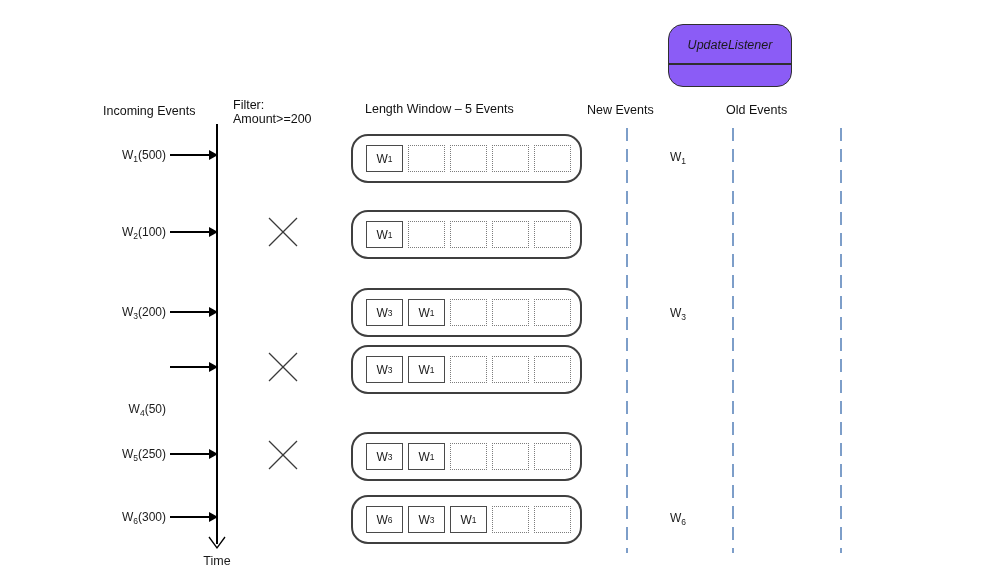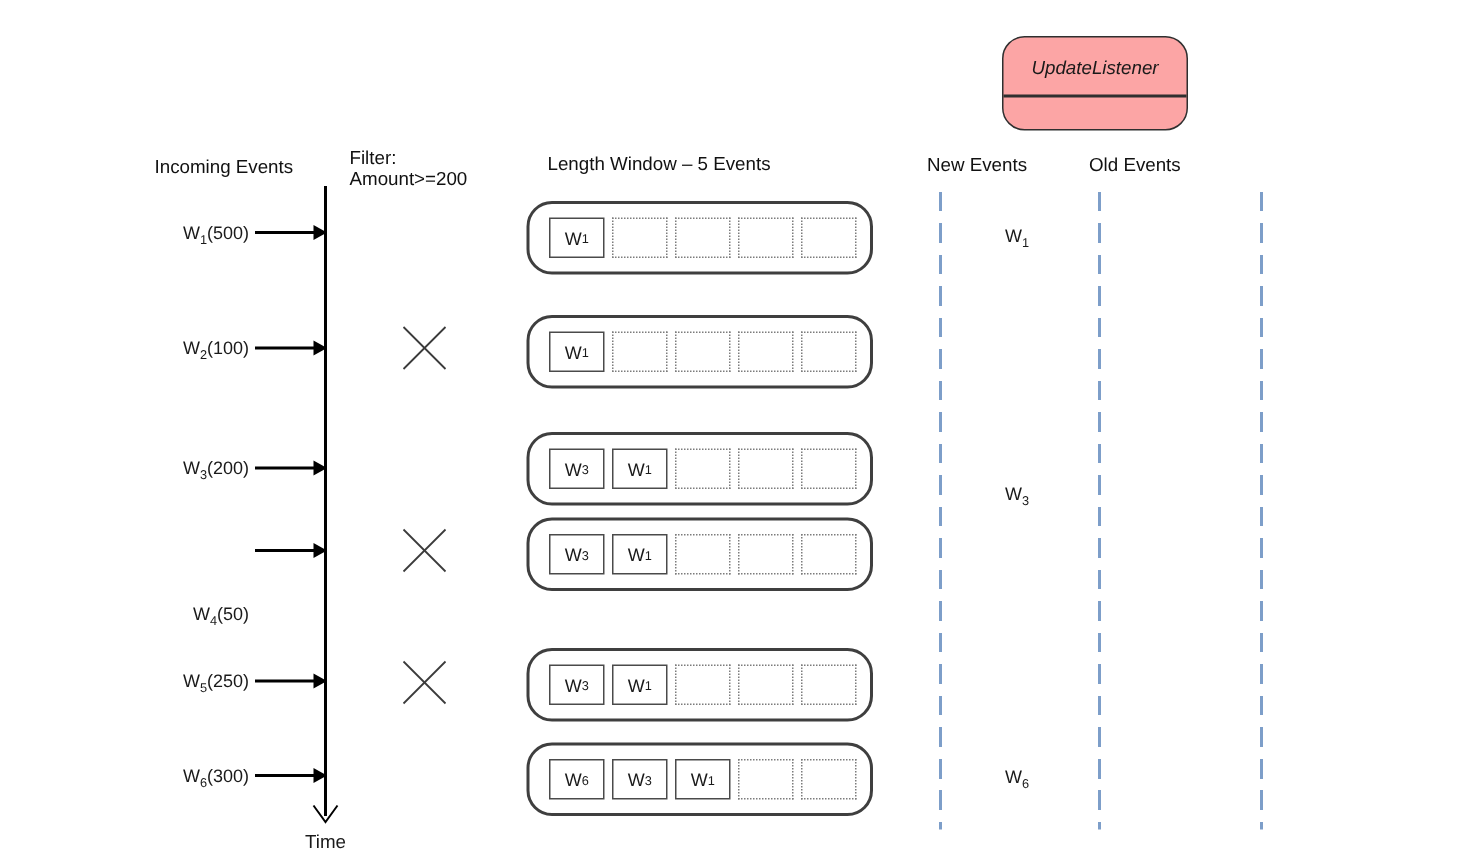--- a/index.html
+++ b/index.html
@@ -67,21 +67,21 @@
     font-size: 12px; background: #fff;
   }
   .slot.filled { border: 1.5px solid #4a4a4a; }
   .slot.empty  { border: 1px dotted #7c7c7c; }
   .s0 { left: 13px; } .s1 { left: 55px; } .s2 { left: 97px; }
   .s3 { left: 139px; } .s4 { left: 181px; }
 
   
   .listener {
     position: absolute; left: 668px; top: 24px; width: 124px; height: 63px;
-    border: 1.5px solid #2f2f2f; border-radius: 15px; background: #fca5a5;
+    border: 1.5px solid #2f2f2f; border-radius: 15px; background: #8b5cf6;
   }
   .listener .divider {
     position: absolute; left: 0; right: 0; top: 38px; height: 1.5px; background: #2f2f2f;
   }
   .listener .label {
     position: absolute; left: 0; right: 0; top: 0; height: 38px;
     line-height: 40px; text-align: center;
     font-style: italic; font-size: 12.5px;
   }
 
@@ -103,21 +103,21 @@
 <body>
 
 <div class="canvas">
 
   <div class="hdr" style="left:103px; top:104px; width:120px;">Incoming Events</div>
   <div class="hdr" style="left:233px; top:98px; width:100px;">
     <div>Filter:</div>
     <div>Amount&gt;=200</div>
   </div>
   <div class="hdr" style="left:365px; top:102px; width:200px;">Length Window – 5 Events</div>
-  <div class="hdr" style="left:618px; top:103px; width:120px;">New Events</div>
+  <div class="hdr" style="left:587px; top:103px; width:120px;">New Events</div>
   <div class="hdr" style="left:726px; top:103px; width:120px;">Old Events</div>
 
   <div class="listener">
     <div class="label">UpdateListener</div>
     <div class="divider"></div>
   </div>
 
   <div class="timeline-line"></div>
   <svg class="timeline-arrowhead" width="18" height="14">
     <polyline points="1,1 9,12 17,1" fill="none" stroke="#000" stroke-width="1.3"></polyline>
@@ -178,21 +178,21 @@
         <sub>3</sub>
       </div>
     <div class="slot filled s1">
         <span>W</span>
         <sub>1</sub>
       </div>
     <div class="slot empty s2"></div>
     <div class="slot empty s3"></div>
     <div class="slot empty s4"></div>
   </div>
-  <div class="new-label" style="top:320px;">
+  <div class="new-label" style="top:304px;">
     <span>W</span><sub>3</sub>
   </div>
 
   <div class="event-label" style="top:358px;margin-top:42px;">
     <span>W</span><sub>4</sub><span>(50)</span>
   </div>
   <div class="arrow-line" style="top:366px;"></div>
   <div class="arrow-head" style="top:362px;"></div>
   <svg class="xmark" style="top:352px;" viewBox="0 0 30 30">
     <line x1="1" y1="1" x2="29" y2="29" stroke="#3a3a3a" stroke-width="1.2"></line>

